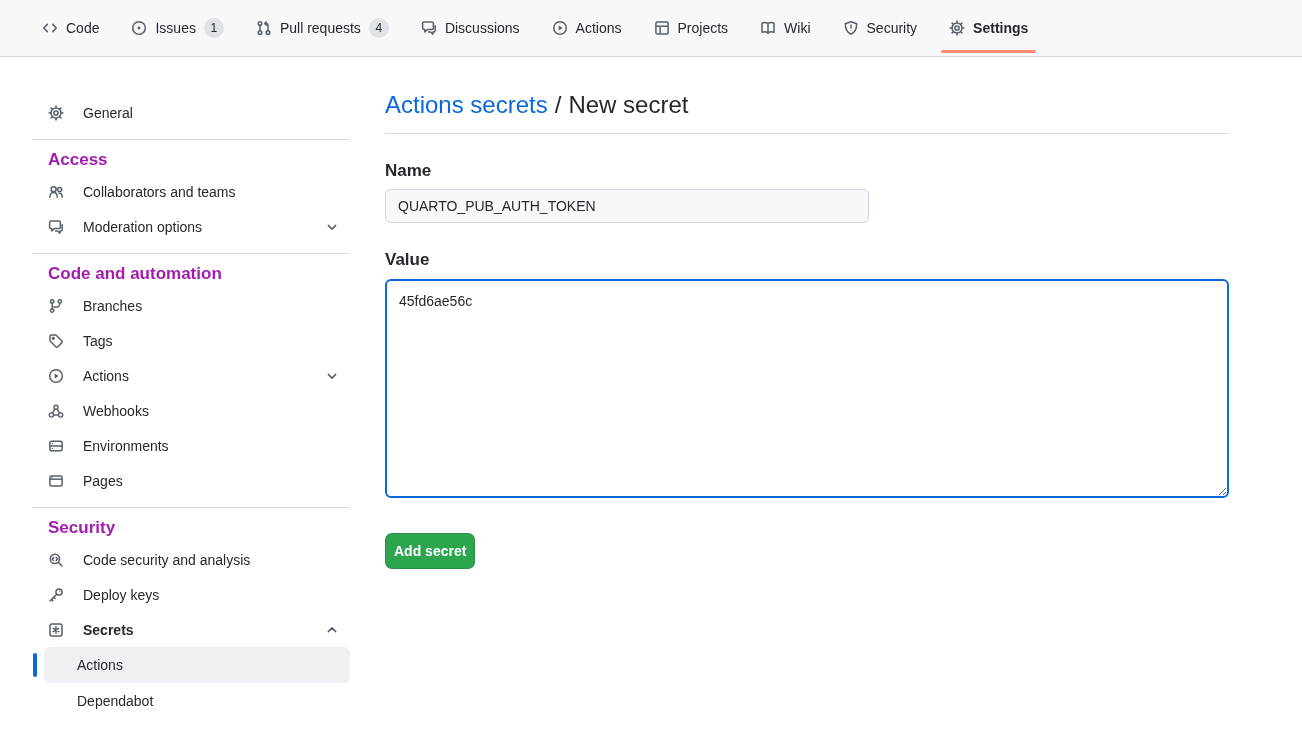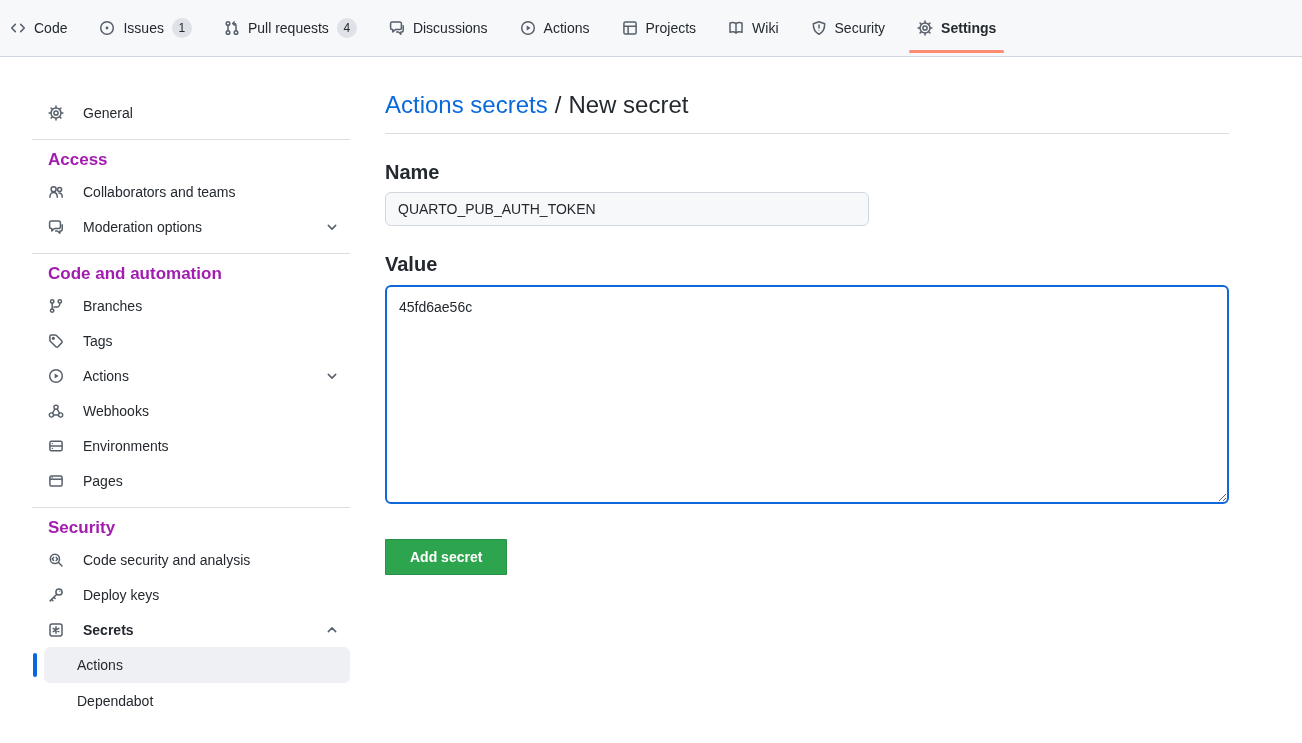--- a/index.html
+++ b/index.html
@@ -6,21 +6,21 @@
   html,body { margin:0; padding:0; }
   body {
     width:1302px; height:743px; overflow:hidden;
     background:#ffffff; color:#24292f;
     font-family:"Liberation Sans","DejaVu Sans",sans-serif;
     font-size:14px;
   }
   
   .tabbar {
     height:57px; background:#f6f8fa; border-bottom:1px solid #d0d7de;
-    display:flex; align-items:center; 
+    display:flex; align-items:center; padding-left:32px;
   }
   .tabs { display:flex; align-items:center; gap:12px; height:100%; }
   .tab {
     position:relative; display:flex; align-items:center; gap:8px;
     padding:0 10px; height:100%; cursor:pointer; color:#24292f;
     text-decoration:none; white-space:nowrap;
   }
   .tab .ico { color:#57606a; }
   .tab.active .tab-label { font-weight:700; }
   .tab.active::after {
@@ -62,36 +62,36 @@
   .side-subitem.active::before {
     content:""; position:absolute; left:-11px; top:50%; transform:translateY(-50%);
     width:4px; height:24px; border-radius:2px; background:#0969da;
   }
 
   
   .page-title { margin:0; font-size:24px; font-weight:400; line-height:30px; }
   .crumb-link { color:#0969da; text-decoration:none; cursor:pointer; }
   .crumb-sep { margin:0 7px; color:#24292f; }
   .head-divider { border:0; border-top:1px solid #d8dee4; margin:13px 0 0 0; }
-  .field-label { margin-top:27px; font-weight:700; font-size:20px; }
+  .field-label { margin-top:27px; font-weight:700; font-size:17px; }
   .name-input {
     display:block; margin-top:8px; width:484px; height:34px;
     padding:0 12px; font:inherit; color:#24292f;
     background:#f6f8fa; border:1px solid #d0d7de; border-radius:6px;
   }
   .value-textarea {
     display:block; margin-top:9px; width:844px; height:219px;
     padding:10px 12px; font:inherit; color:#24292f; line-height:20px;
     background:#ffffff; border:2px solid #0f68d9; border-radius:6px;
     resize:both; outline:none;
   }
   .add-secret-btn {
-    margin-top:35px; padding:7px 24px; font:inherit; font-weight:700;
+    margin-top:35px; padding:7px 8px; font:inherit; font-weight:700;
     color:#ffffff; background:#2da44e; border:1px solid rgba(27,31,36,0.15);
-    border-radius:1px; cursor:pointer; line-height:20px;
+    border-radius:7px; cursor:pointer; line-height:20px;
   }
 </style>
 </head>
 <body>
 
 <header class="tabbar">
   <nav class="tabs">
 
     <a class="tab">
       <span class="ico">

